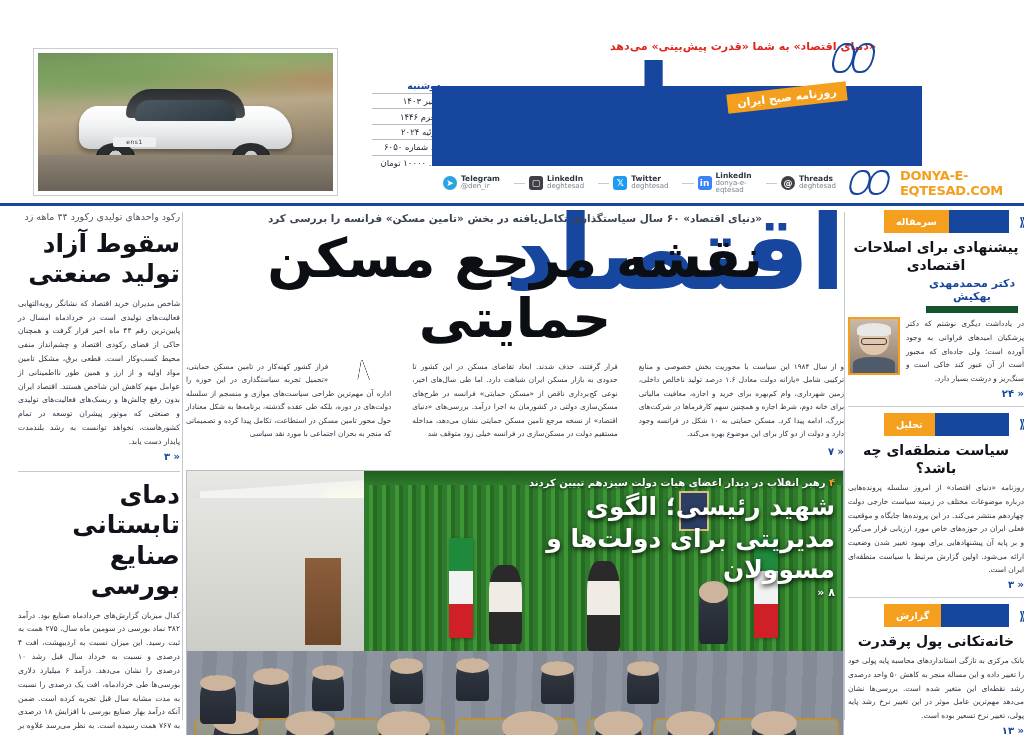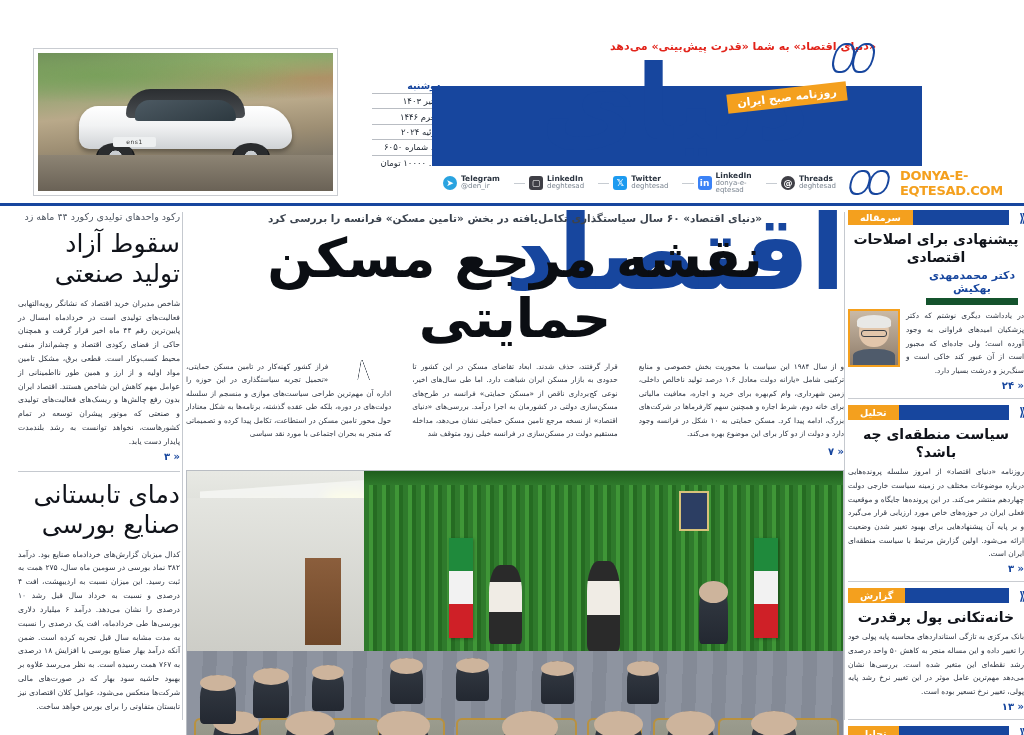--- a/index.html
+++ b/index.html
@@ -89,21 +89,21 @@
   .col-left  { position: absolute; left: 18px;  top: 0; width: 162px; height: 520px; }
   .col-main  { position: absolute; left: 186px; top: 0; width: 658px; height: 520px; }
   .col-right { position: absolute; left: 848px; top: 0; width: 176px; height: 520px; }
 
   .vrule { position: absolute; top: 2px; width: 1px; height: 508px; background: #c5c9cf; }
   .vrule.l { left: 182px; } .vrule.r { left: 844px; }
 
   
   .kicker-r { direction: rtl; text-align: right; font-size: 9.5px; color: #4d5560;
               line-height: 1.55; margin-bottom: 4px; }
-  .headline-l { direction: rtl; text-align: right; font-weight: 400; color: #10131a;
+  .headline-l { direction: rtl; text-align: right; font-weight: 700; color: #10131a;
               font-size: 25px; line-height: 1.22; letter-spacing: -.5px; }
   .bodytext { direction: rtl; text-align: justify; font-size: 7.6px; color: #2d3440;
               line-height: 1.82; margin-top: 7px; }
   .pageref { direction: rtl; color: #17469e; font-weight: 800; font-size: 10px; margin-top: 2px; }
   .pageref .q { color: #17469e; font-size: 10px; }
   .hr-thin { height: 1px; background: #c5c9cf; margin: 9px 0 8px; }
 
   
   .main-kicker { direction: rtl; text-align: center; font-size: 10.5px; color: #3b434e;
               font-weight: 600; padding-top: 2px; }
@@ -153,22 +153,22 @@
               background: #cdb49c; }
   .photo-overlay { position: absolute; right: 8px; top: 6px; width: 330px; direction: rtl;
               text-align: right; }
   .ov-kicker { font-size: 10px; font-weight: 700; color: #fff; text-shadow: 0 1px 3px rgba(0,0,0,.85); }
   .ov-kicker .pg { color: #f4a01e; font-weight: 800; }
   .ov-headline { font-size: 25px; font-weight: 800; color: #fff; line-height: 1.26;
               text-shadow: 0 2px 5px rgba(0,0,0,.9); margin-top: 3px; }
   .ov-pg { font-size: 11px; font-weight: 800; color: #fff; text-shadow: 0 1px 3px rgba(0,0,0,.9); }
 
   
-  .badge-row { display: flex; flex-direction: row-reverse; align-items: stretch; height: 15px;
-              margin-bottom: 5px; }
+  .badge-row { display: flex; flex-direction: row-reverse; align-items: stretch; height: 23px;
+              margin-bottom: 5px; margin-left: 36px; }
   .badge-tag { background: #f4a01e; color: #fff; font-size: 9.5px; font-weight: 800;
               direction: rtl; padding: 0 12px; display: flex; align-items: center; }
   .badge-bar { flex: 1; background: #17469e; }
   .badge-chev { width: 15px; color: #17469e; font-size: 12px; font-weight: 800;
               display: flex; align-items: center; justify-content: flex-start; letter-spacing: -3px; }
   .side-headline { direction: rtl; text-align: center; font-size: 14px; font-weight: 800;
               color: #10131a; line-height: 1.3; }
   .side-author { direction: rtl; text-align: center; font-size: 11px; font-weight: 800;
               color: #17469e; margin-top: 3px; border-bottom: 7px solid #14532d;
               padding-bottom: 3px; width: 92px; margin-right: 6px; }
@@ -390,20 +390,30 @@
               <div class="head"></div>
             </div>
           <div class="person" style="left:54%;bottom:30%;width:5%;height:13%">
               <div class="head"></div>
             </div>
           <div class="person" style="left:67%;bottom:30%;width:5%;height:13%">
               <div class="head"></div>
             </div>
         </div>
 
+        <div class="photo-overlay">
+          <div class="ov-kicker">
+            <span class="pg">۴</span>
+            <span>رهبر انقلاب در دیدار اعضای هیات دولت سیزدهم تبیین کردند</span>
+          </div>
+          <div class="ov-headline">شهید رئیسی؛ الگوی مدیریتی برای دولت‌ها و مسوولان</div>
+          <div class="ov-pg">
+            <span>۸</span> <span>«</span>
+          </div>
+        </div>
 
       </div>
     </div>
 
     <div class="col-right">
 
       <div>
         <div class="badge-row">
           <div class="badge-tag">سرمقاله</div>
           <div class="badge-bar"></div>

